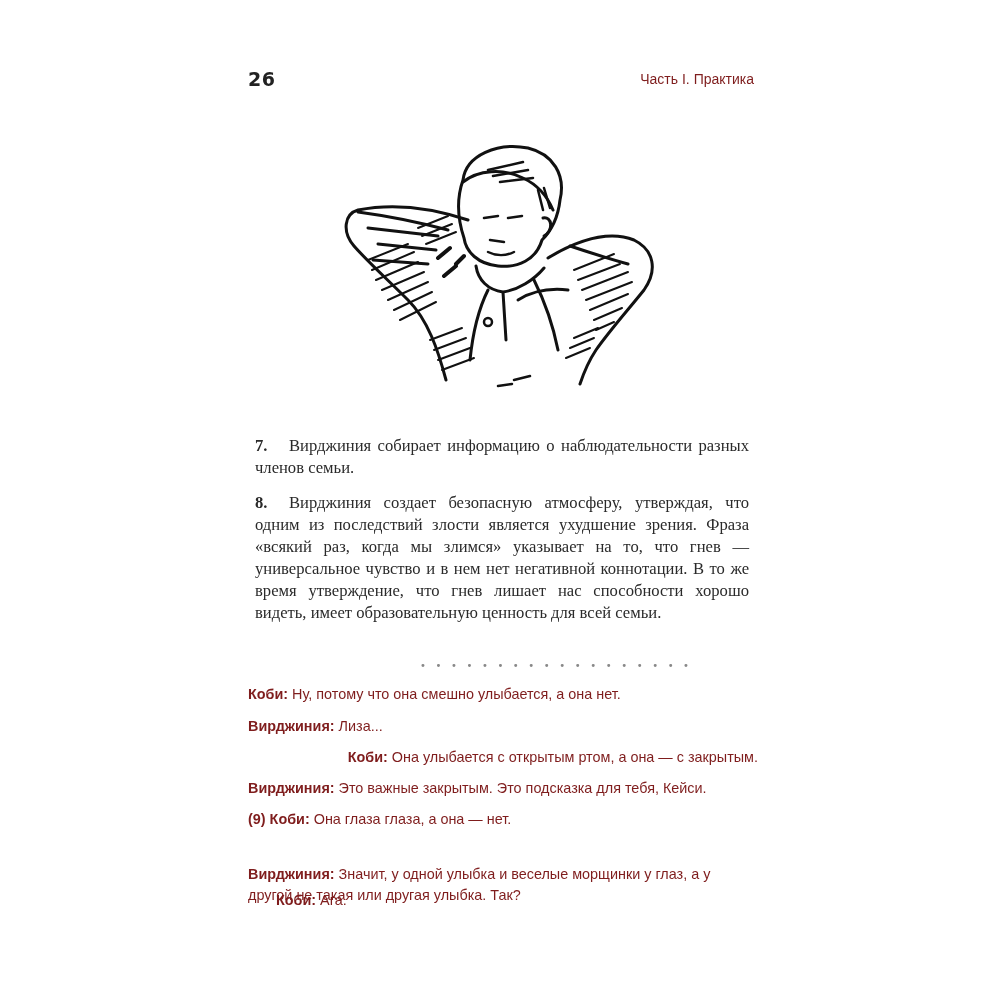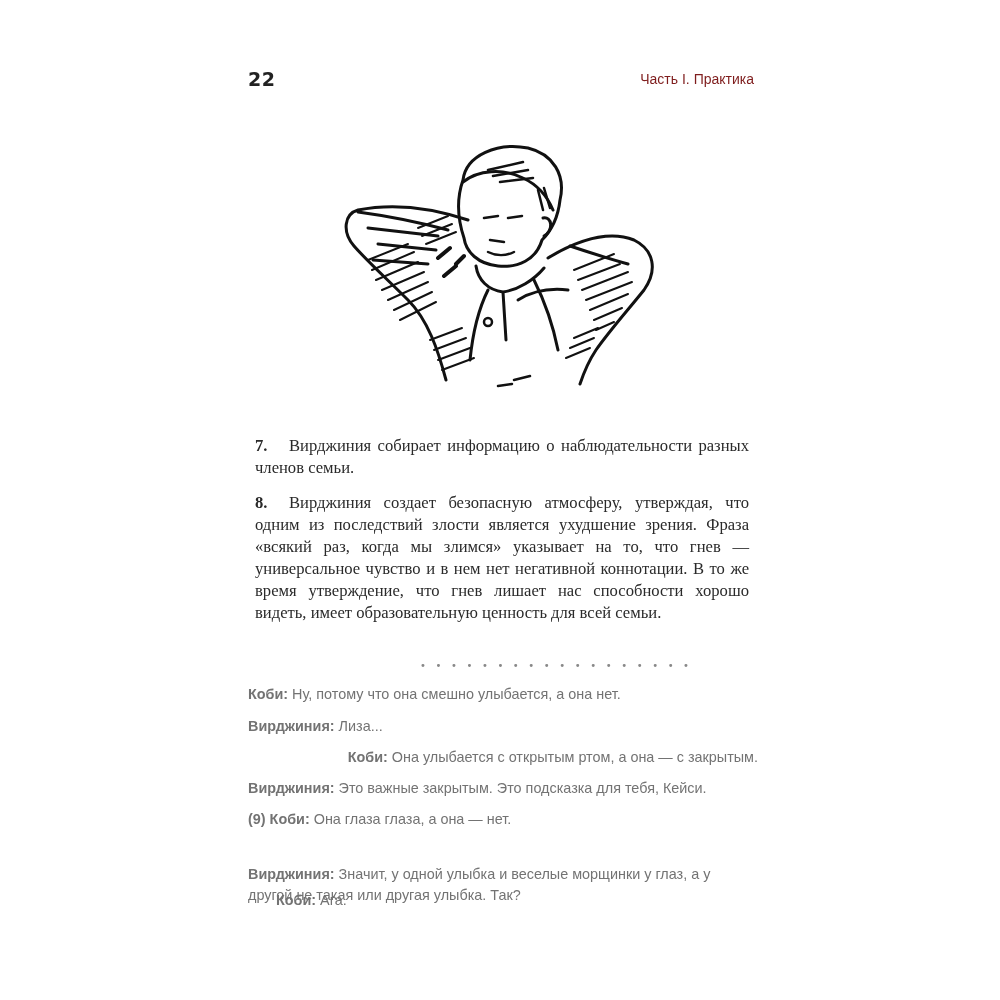--- a/index.html
+++ b/index.html
@@ -24,35 +24,35 @@
   .serif-block .num { font-weight: bold; display: inline-block; width: 34px; }
   #item7 { top: 428px; }
   #item8 { top: 485px; }
   .separator {
     position: absolute; left: 420px; top: 660px; width: 170px;
     font-family: "DejaVu Sans", sans-serif; font-size: 10px; color: #888; letter-spacing: 3.2px;
     white-space: nowrap;
   }
   .dialogue {
     position: absolute; left: 248px; width: 510px;
-    font-family: "Liberation Sans", sans-serif; font-size: 14.4px; line-height: 21px; color: #737373;
+    font-family: "Liberation Sans", sans-serif; font-size: 14.4px; line-height: 21px; color: #7f1d1d;
   }
   .dialogue .speaker { font-weight: bold; }
   #d0 { top: 684px; }
   #d1 { top: 716px; }
   #d2 { top: 747px; text-align: right; }
   #d3 { top: 778px; }
   #d4 { top: 809px; }
   #d5 { top: 864px; }
   #d6 { top: 890px; margin-left: 28px; }
 </style>
 </head>
 <body>
 
-<div class="page-number">22</div>
+<div class="page-number">26</div>
 <div class="running-head">Часть I. Практика</div>
 
 <svg class="illustration" viewBox="0 0 326 250" fill="none" stroke="#111" stroke-width="3" stroke-linecap="round" stroke-linejoin="round">
 
   <path d="M125 40 C128 15 160 2 190 8 C215 14 228 35 222 60 C220 78 212 92 204 100 C198 120 180 128 160 126 C140 124 128 112 126 98 C120 80 118 60 125 40 Z"></path>
 
   <path d="M125 42 C140 30 165 28 185 38 C200 45 210 58 215 70"></path>
   <path d="M150 30 L185 22 M155 36 L190 30 M162 42 L195 38 M200 50 L205 70 M206 48 L212 68" stroke-width="2.5"></path>
 
   <path d="M205 78 C214 76 216 90 206 96"></path>

